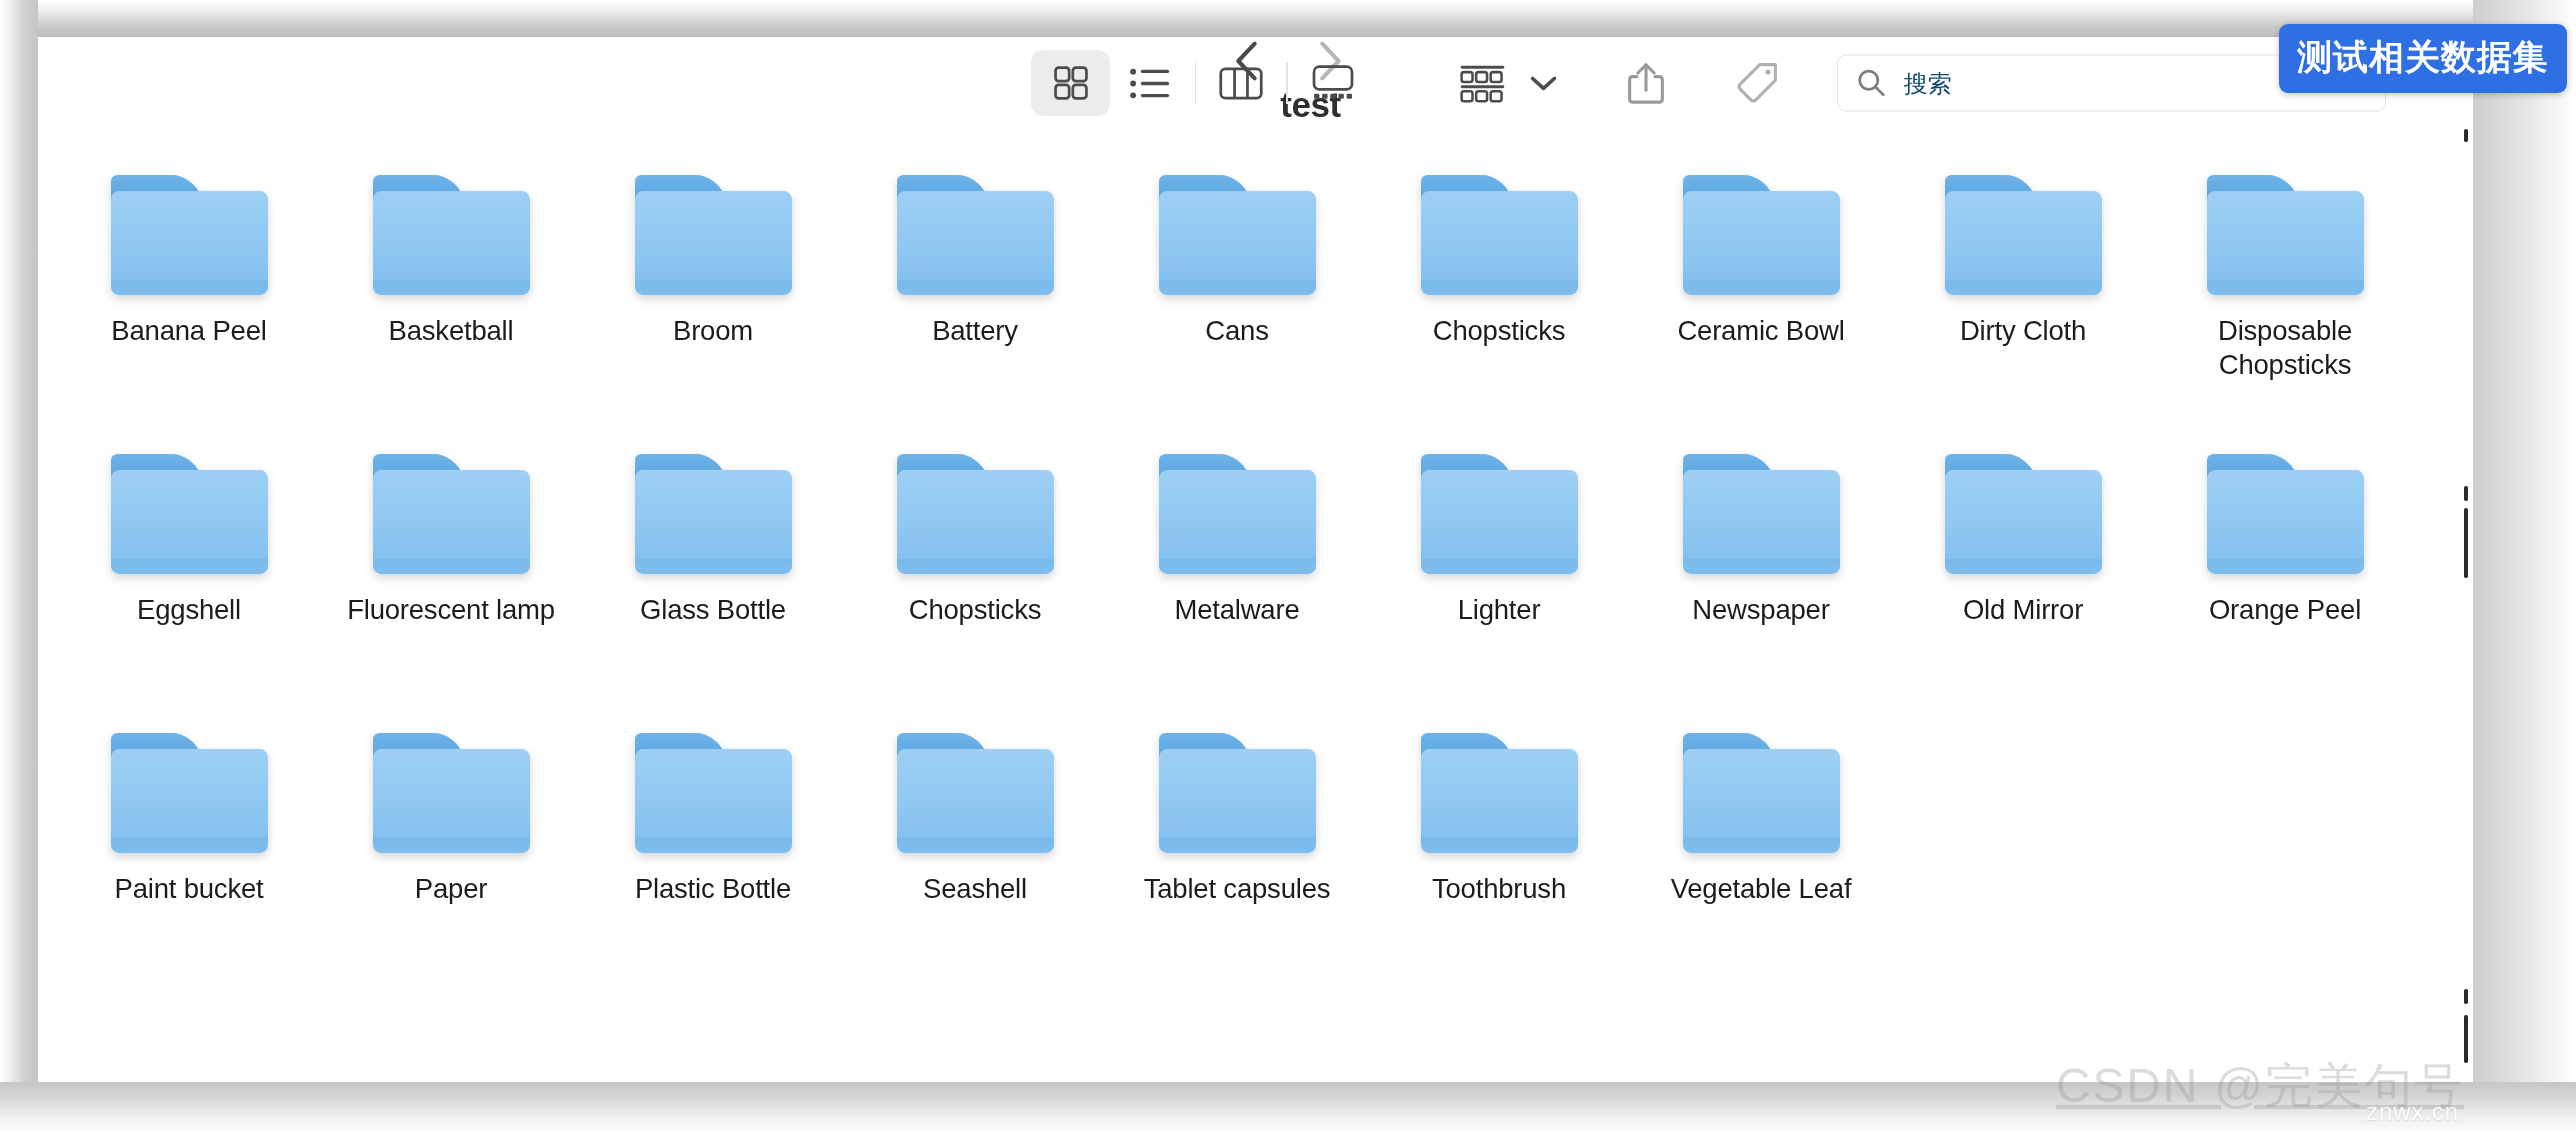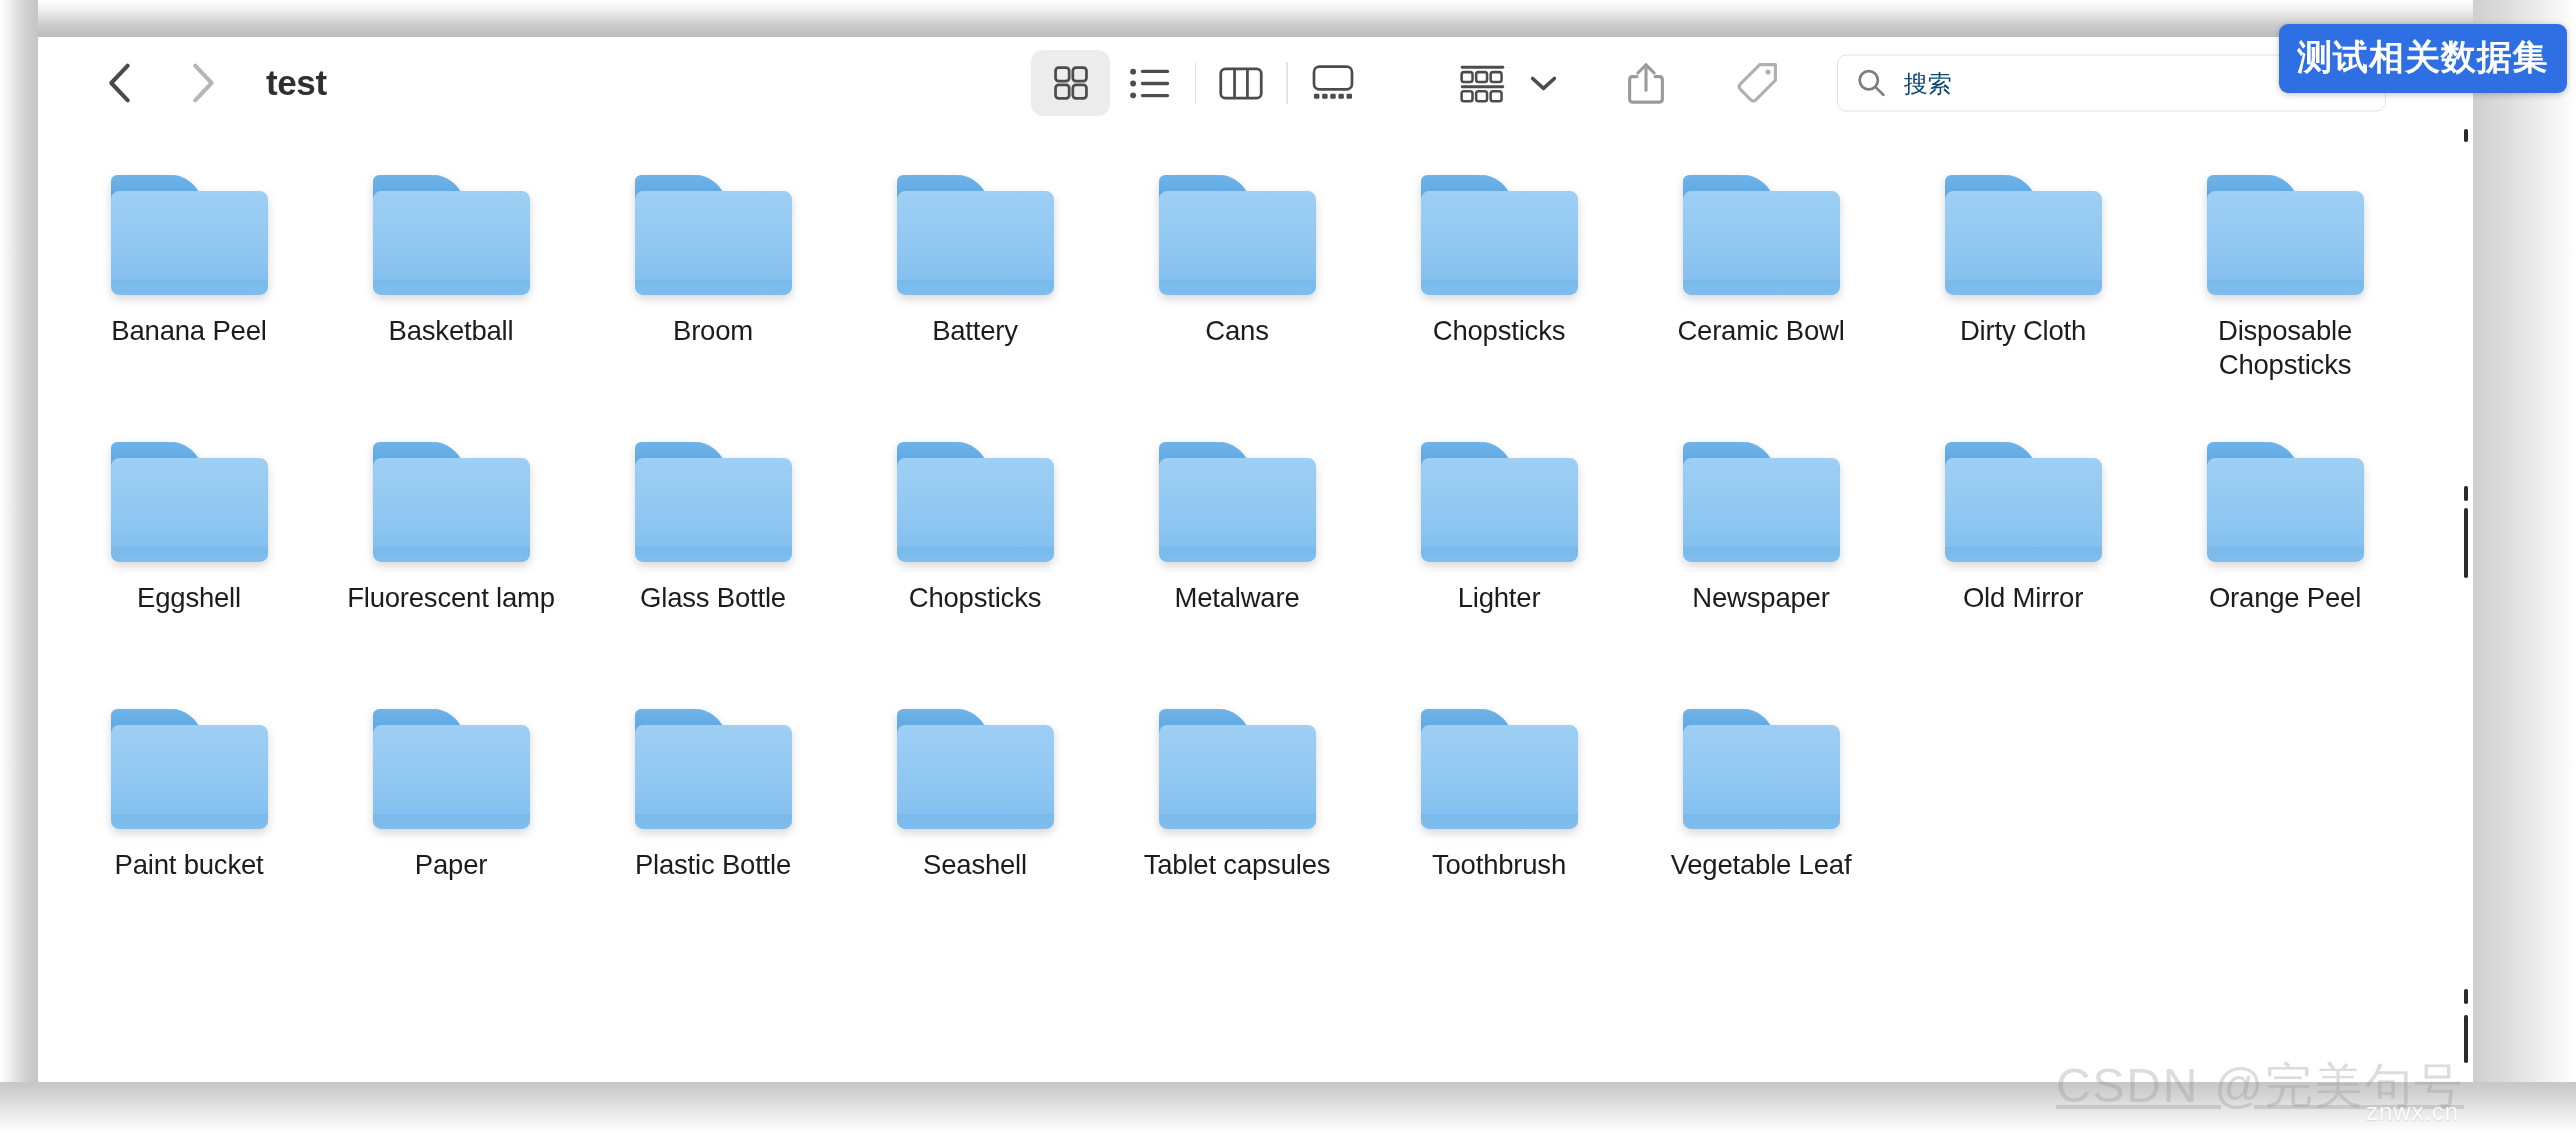--- a/index.html
+++ b/index.html
@@ -60,20 +60,21 @@
   }
 
   
   .toolbar {
     position: relative;
     height: 92px;
     background: #ffffff;
     display: flex;
     align-items: center;
     padding: 0 0 0 64px;
+    flex-direction: column;
   }
 
   .nav-group {
     display: flex;
     align-items: center;
     gap: 48px;
   }
 
   .nav-btn {
     width: 35px;
@@ -167,21 +168,21 @@
     height: 954px;
     background: #ffffff;
     padding: 29px 0 0 0;
     overflow: hidden;
   }
 
   .grid {
     display: grid;
     grid-template-columns: repeat(9, 1fr);
     padding: 0 57px 0 20px;
-    row-gap: 0;
+    row-gap: 12px;
   }
 
   .item {
     display: flex;
     flex-direction: column;
     align-items: center;
     padding-top: 16.5px;
     height: 267px;
     cursor: default;
   }

